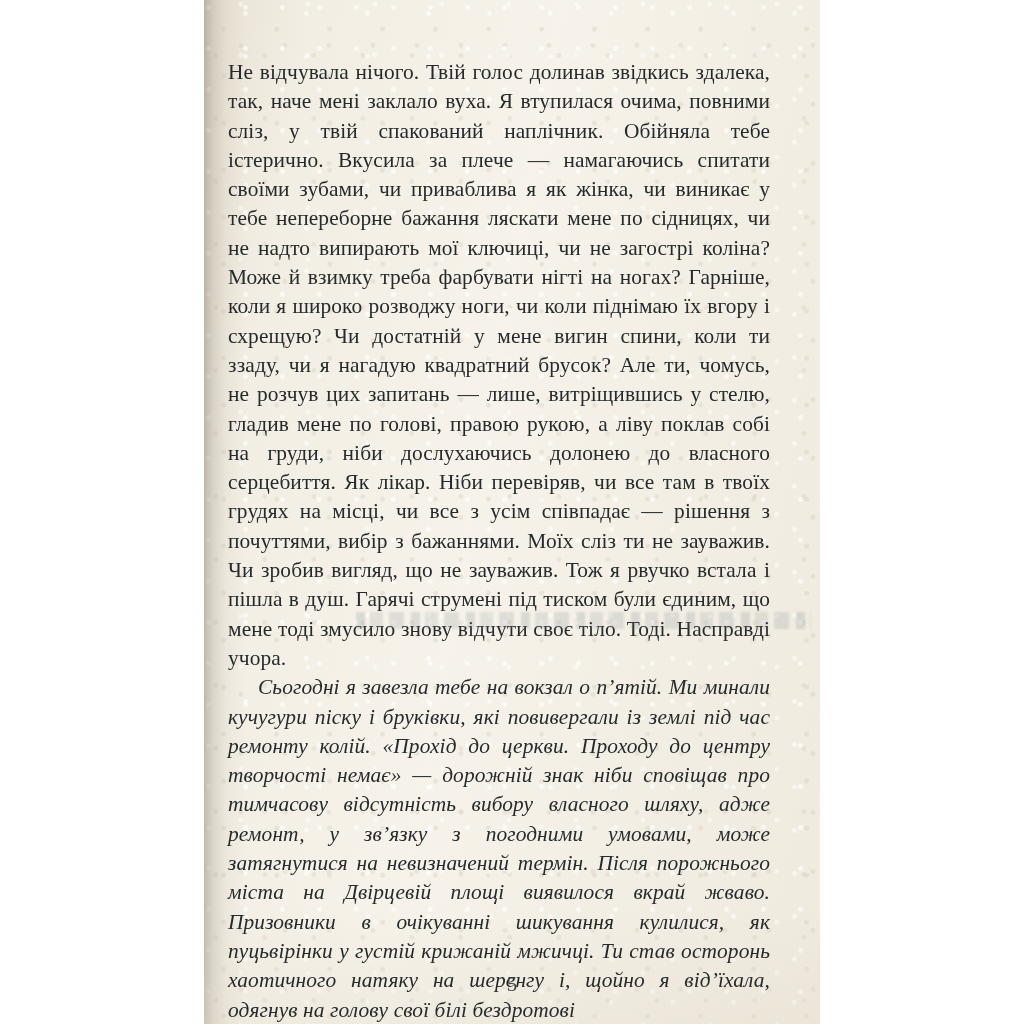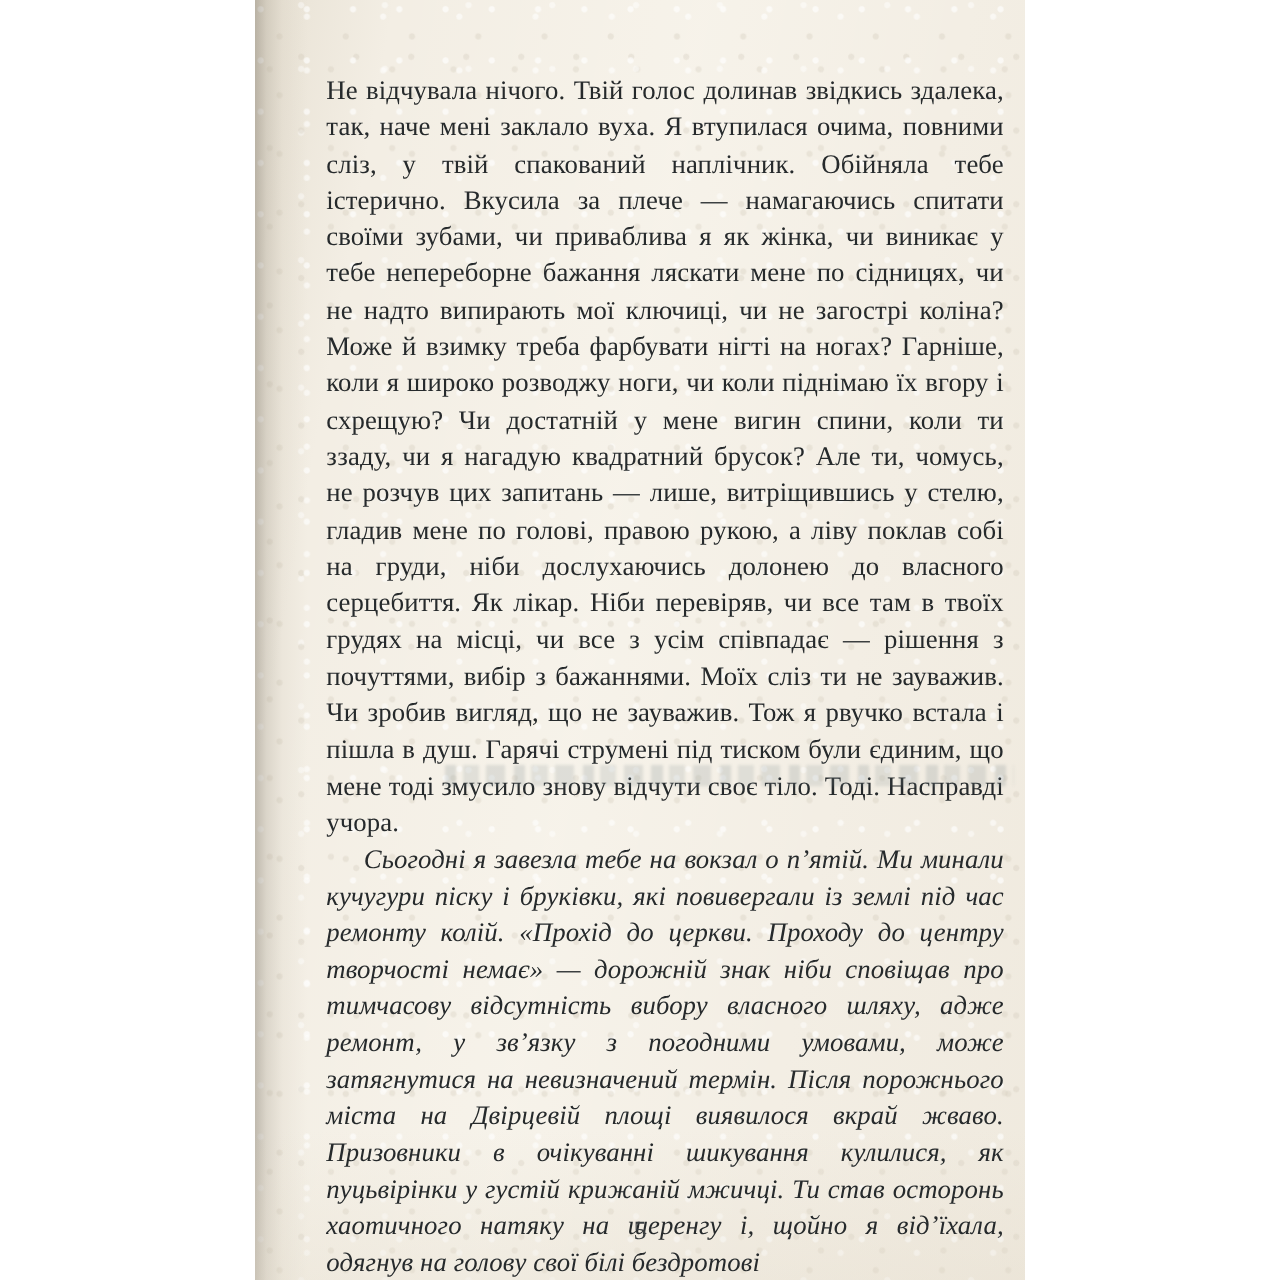--- a/index.html
+++ b/index.html
@@ -92,21 +92,20 @@
     position: absolute;
     left: 24px;
     top: 58px;
     width: 542px;
     font-family: "Liberation Serif", "DejaVu Serif", serif;
     font-size: 21.4px;
     line-height: 29.3px;
     color: #262a2c;
     text-align: justify;
     text-justify: inter-word;
-    margin-left: 33px;
     -webkit-font-smoothing: antialiased;
   }
 
   .textblock p {
     margin: 0;
     text-indent: 0;
     letter-spacing: 0.1px;
   }
 
   .textblock p.indented {

